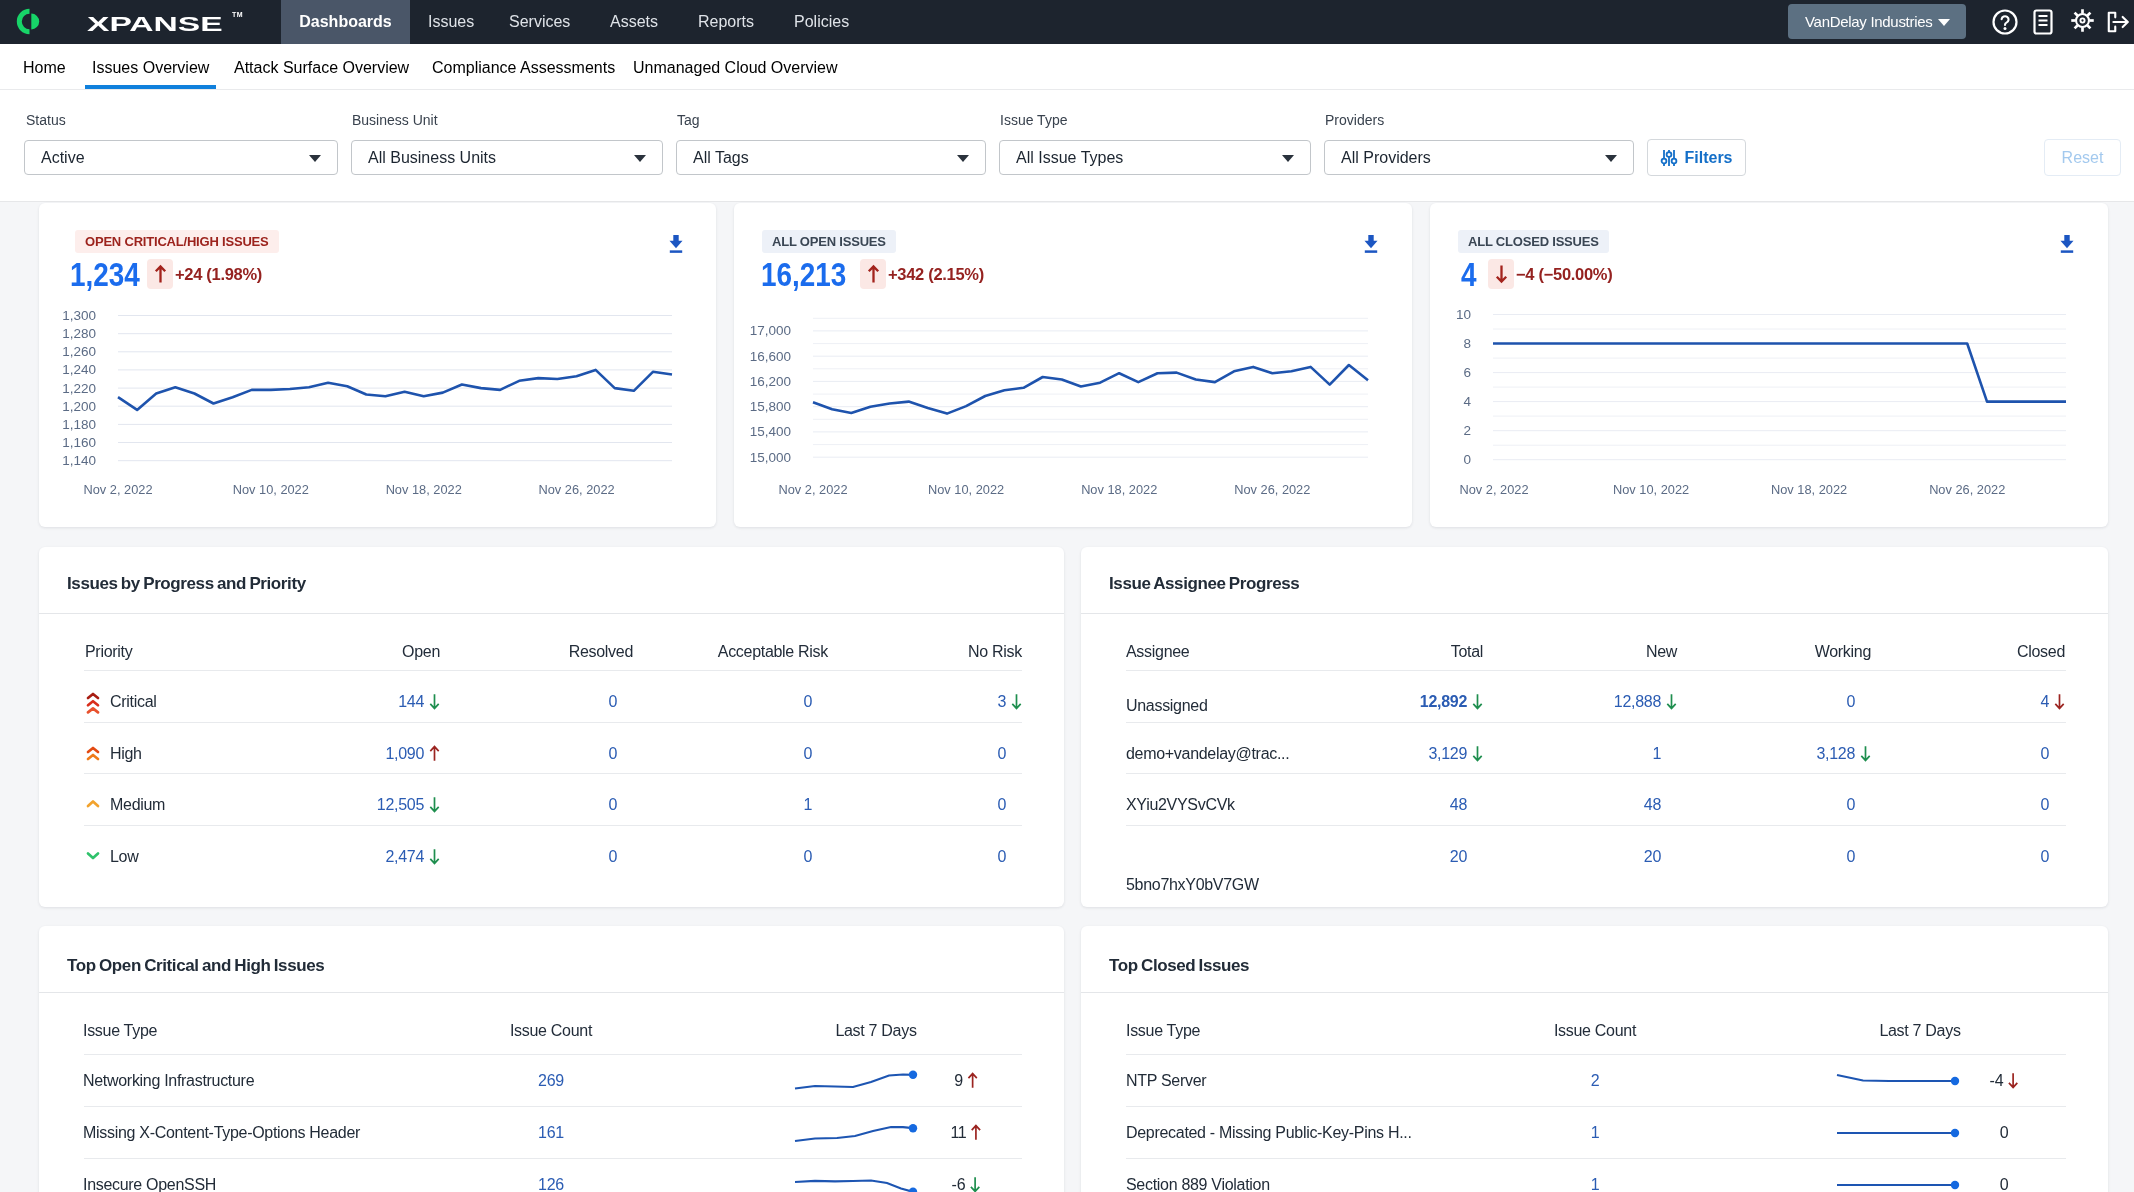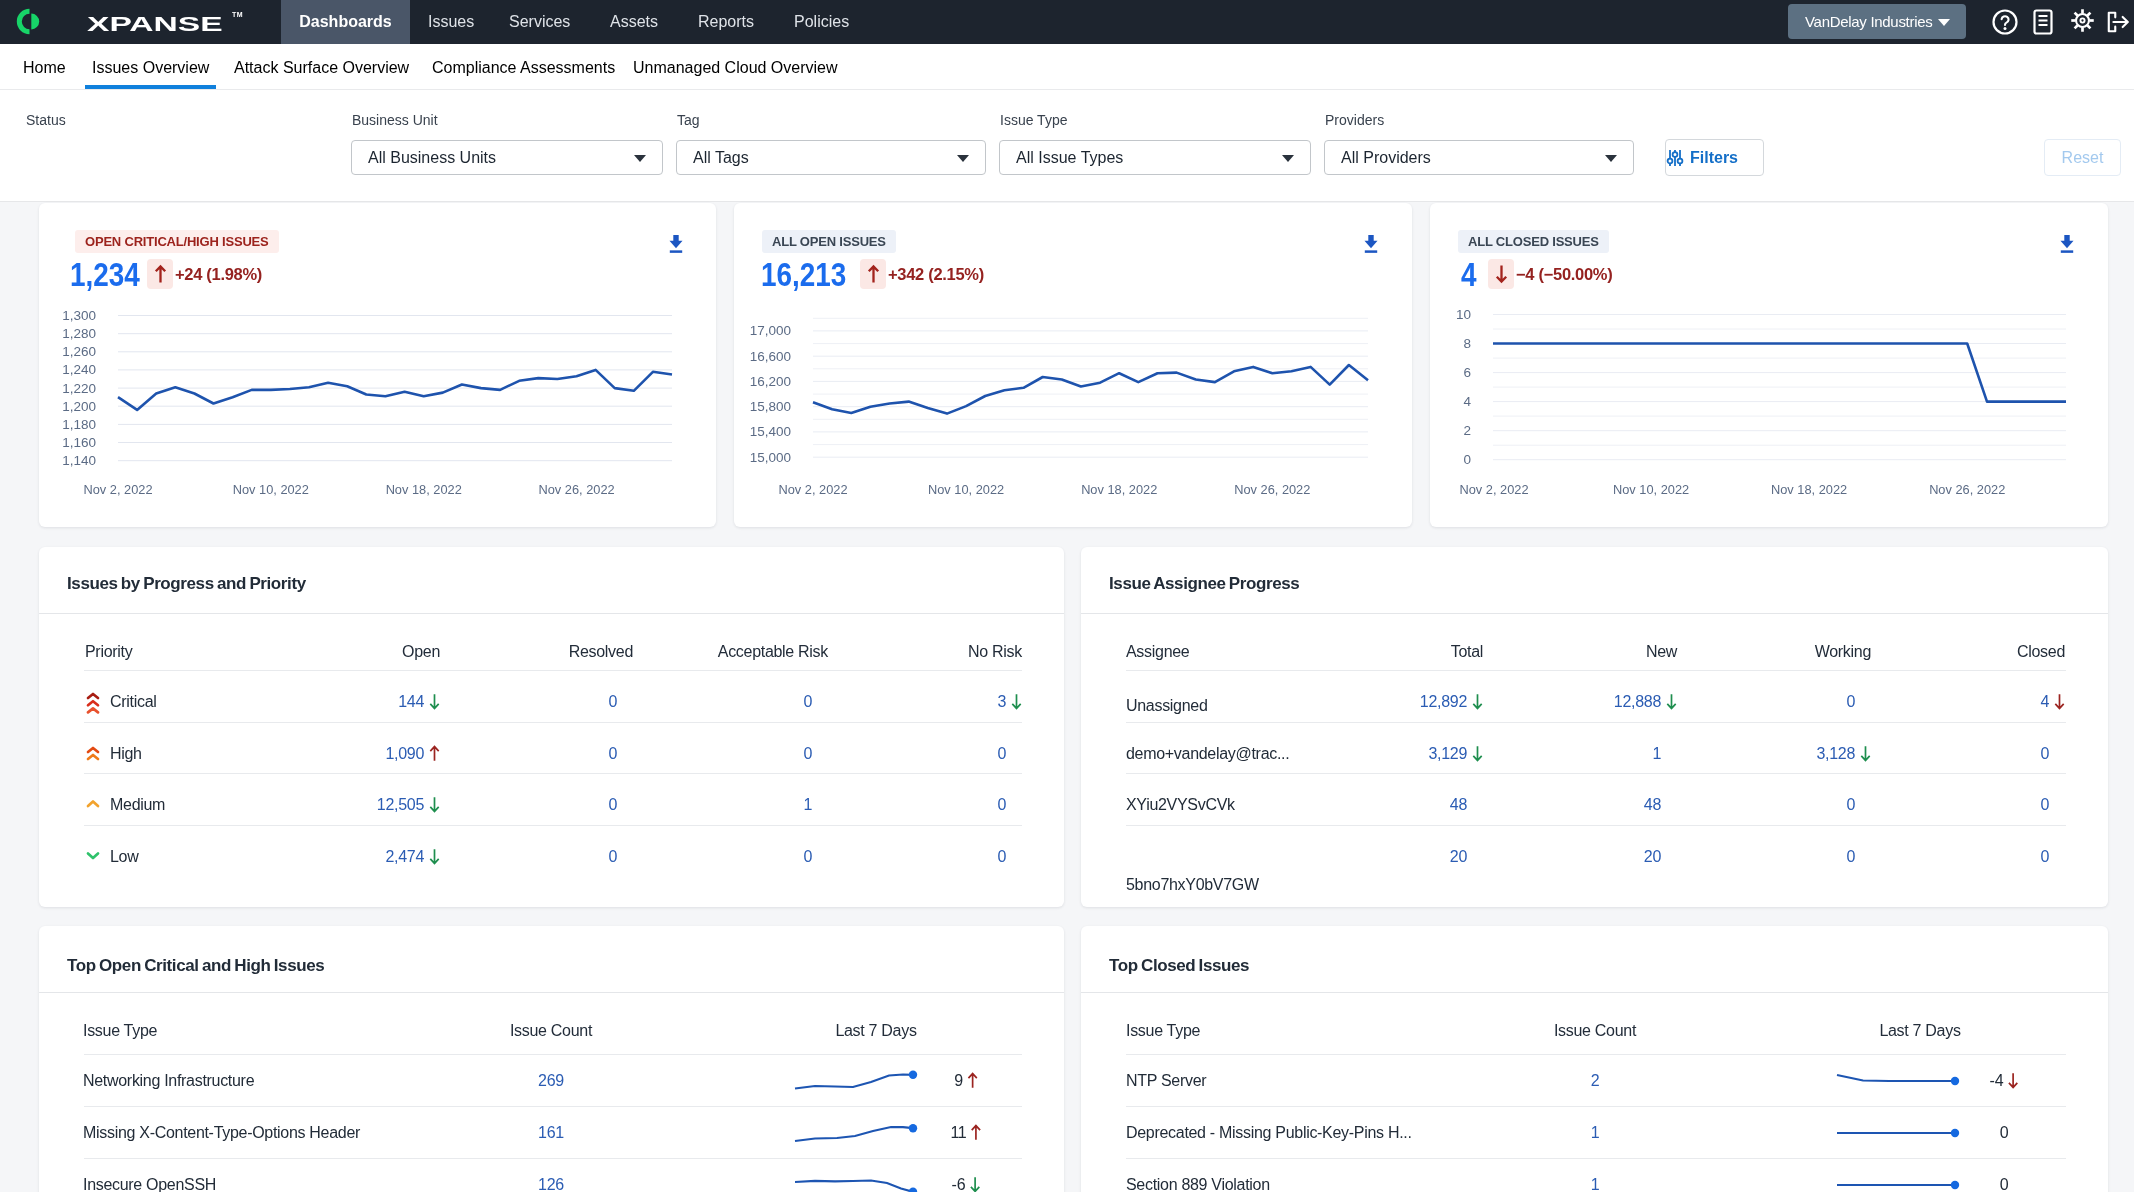--- a/index.html
+++ b/index.html
@@ -10,21 +10,21 @@
 .nav-item { position:absolute; top:0; height:44px; line-height:44px; color:#dfe3e8; font-size:16px; }
 .nav-item.active { background:#4a5668; color:#fff; font-weight:700; }
 .vd-btn { position:absolute; left:1788px; top:4px; width:178px; height:35px; background:#5c7082; border-radius:4px; color:#fff; font-size:15px; letter-spacing:-0.3px; line-height:35px; padding-left:17px; }
 .tabs { position:relative; width:100%; height:46px; background:#fff; border-bottom:1px solid #e9eaec; }
 .tab { position:absolute; top:0; height:45px; line-height:48px; font-size:16px; color:#000000; }
 .tab.active { border-bottom:4px solid #1080dc; }
 .filters { position:relative; width:100%; height:112px; background:#fff; border-bottom:1px solid #e6e7e9; }
 .flabel { position:absolute; top:108px; font-size:14px; color:#39424e; }
 .fselect { position:absolute; top:50px; height:35px; border:1px solid #c2c6ca; border-radius:4px; background:#fff; font-size:16px; color:#1c2530; line-height:33px; padding-left:16px; }
 .fselect .caret { position:absolute; right:16px; top:14px; width:0; height:0; border-left:6px solid transparent; border-right:6px solid transparent; border-top:7px solid #2a323c; }
-.filters-btn { position:absolute; left:1647px; top:49px; width:99px; height:37px; border:1px solid #d4d8dc; border-radius:4px; background:#fff; color:#146fc8; font-size:16px; font-weight:700; line-height:35px;margin-left:18px; }
+.filters-btn { position:absolute; left:1647px; top:49px; width:99px; height:37px; border:1px solid #d4d8dc; border-radius:4px; background:#fff; color:#146fc8; font-size:16px; font-weight:700; text-align:center; line-height:35px; }
 .reset-btn { position:absolute; left:2044px; top:49px; width:77px; height:37px; border:1px solid #e4ecf5; border-radius:4px; background:#fff; color:#a3c9ee; font-size:16px; text-align:center; line-height:35px; }
 .content { position:relative; width:100%; }
 .card { position:absolute; background:#fff; border-radius:6px; box-shadow:0 1px 3px rgba(20,30,50,0.10); }
 .chip { position:absolute; left:28px; top:27px; height:23px; line-height:23px; font-size:13px; font-weight:700; letter-spacing:-0.2px; padding:0 10px; border-radius:3px; }
 .chip.red { background:#fdeeec; color:#9c231d;margin-left:8px; }
 .chip.grey { background:#edf1f8; color:#3a4654; }
 .bignum { position:absolute; left:31px; top:52px; font-size:34px; font-weight:700; color:#1b6ced; transform:scaleX(0.82); transform-origin:left; }
 .deltabox { position:absolute; top:56px; width:26px; height:30px; background:#fbe8e5; border-radius:4px; text-align:center; line-height:30px; font-size:18px; font-weight:700; color:#a3231c; }
 .delta { position:absolute; top:62px; font-size:16.5px; font-weight:700; letter-spacing:-0.3px; color:#952220; }
 .dlicon { position:absolute; width:16px; height:20px; }
@@ -92,20 +92,21 @@
   <div class="tab" style="left:234px;">Attack Surface Overview</div>
   <div class="tab" style="left:432px;">Compliance Assessments</div>
   <div class="tab" style="left:633px;">Unmanaged Cloud Overview</div>
 </div>
 <div class="filters">
   <div class="flabel" style="left:26px; top:22px;">Status</div>
   <div class="flabel" style="left:352px; top:22px;">Business Unit</div>
   <div class="flabel" style="left:677px; top:22px;">Tag</div>
   <div class="flabel" style="left:1000px; top:22px;">Issue Type</div>
   <div class="flabel" style="left:1325px; top:22px;">Providers</div>
+  <div class="fselect" style="left:24px; width:314px;">Active<span class="caret"></span></div>
   <div class="fselect" style="left:351px; width:312px;">All Business Units<span class="caret"></span></div>
   <div class="fselect" style="left:676px; width:310px;">All Tags<span class="caret"></span></div>
   <div class="fselect" style="left:999px; width:312px;">All Issue Types<span class="caret"></span></div>
   <div class="fselect" style="left:1324px; width:310px;">All Providers<span class="caret"></span></div>
   <div class="filters-btn">
     <svg style="vertical-align:-4px; margin-right:6px;" width="18" height="18" viewBox="0 0 18 18">
       <line x1="4" y1="1" x2="4" y2="17" stroke="#146fc8" stroke-width="1.8"></line>
       <line x1="9" y1="1" x2="9" y2="17" stroke="#146fc8" stroke-width="1.8"></line>
       <line x1="14" y1="1" x2="14" y2="17" stroke="#146fc8" stroke-width="1.8"></line>
       <circle cx="4" cy="12" r="2.4" fill="#fff" stroke="#146fc8" stroke-width="1.8"></circle>
@@ -317,21 +318,21 @@
   <div class="card" style="left:1081px; top:345px; width:1027px; height:360px;" id="t2">
     <div class="cardtitle">Issue Assignee Progress</div>
     <div class="tdivider"></div>
     <div class="tcell thead" style="left:45px; top:96px;">Assignee</div>
     <div class="tcell thead" style="right:625px; top:96px;">Total</div>
     <div class="tcell thead" style="right:431px; top:96px;">New</div>
     <div class="tcell thead" style="right:237px; top:96px;">Working</div>
     <div class="tcell thead" style="right:43px; top:96px;">Closed</div>
     <div class="trow" style="top:123px;"></div>
     <div class="tcell" style="left:45px; top:150px;">Unassigned</div>
-    <div class="tcell" style="right:625px; top:146px;"><span class="num">12,892</span><span class="arrslot"><svg width="11" height="17" viewBox="0 0 11 17" style="vertical-align:-3px">
+    <div class="tcell" style="right:625px; top:146px;font-weight:bold;"><span class="num">12,892</span><span class="arrslot"><svg width="11" height="17" viewBox="0 0 11 17" style="vertical-align:-3px">
             <path d="M5.5 1.2 V15 M1.3 10.9 L5.5 15.4 L9.7 10.9" fill="none" stroke="#1e8e4e" stroke-width="1.7"></path>
           </svg></span></div>
     <div class="tcell" style="right:431px; top:146px;"><span class="num">12,888</span><span class="arrslot"><svg width="11" height="17" viewBox="0 0 11 17" style="vertical-align:-3px">
             <path d="M5.5 1.2 V15 M1.3 10.9 L5.5 15.4 L9.7 10.9" fill="none" stroke="#1e8e4e" stroke-width="1.7"></path>
           </svg></span></div>
     <div class="tcell" style="right:237px; top:146px;"><span class="num">0</span><span class="arrslot"></span></div>
     <div class="tcell" style="right:43px; top:146px;"><span class="num">4</span><span class="arrslot"><svg width="11" height="17" viewBox="0 0 11 17" style="vertical-align:-3px">
             <path d="M5.5 1.2 V15 M1.3 10.9 L5.5 15.4 L9.7 10.9" fill="none" stroke="#9b2420" stroke-width="1.7"></path>
           </svg></span></div>
     <div class="trow" style="top:175px;"></div>

